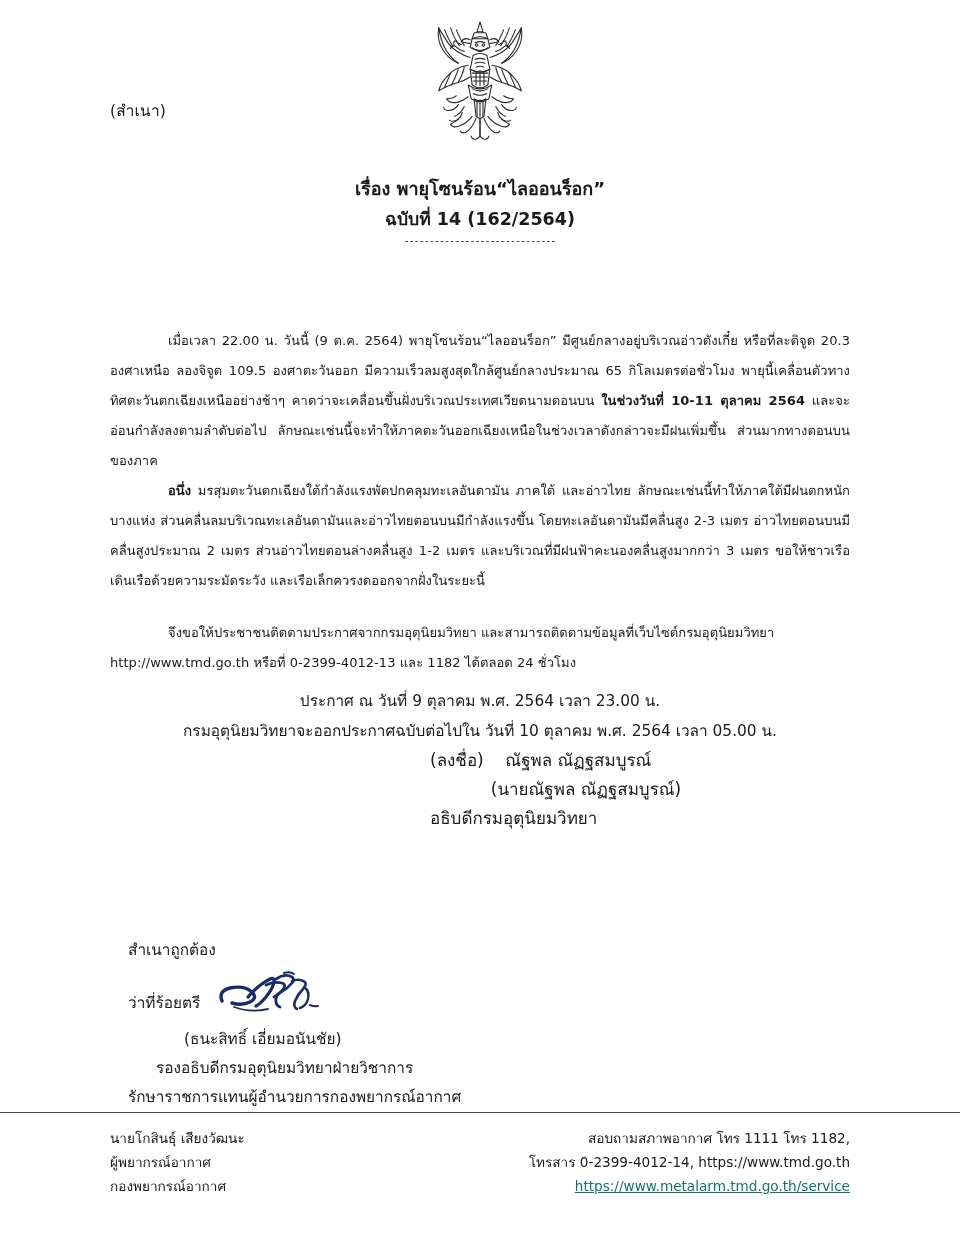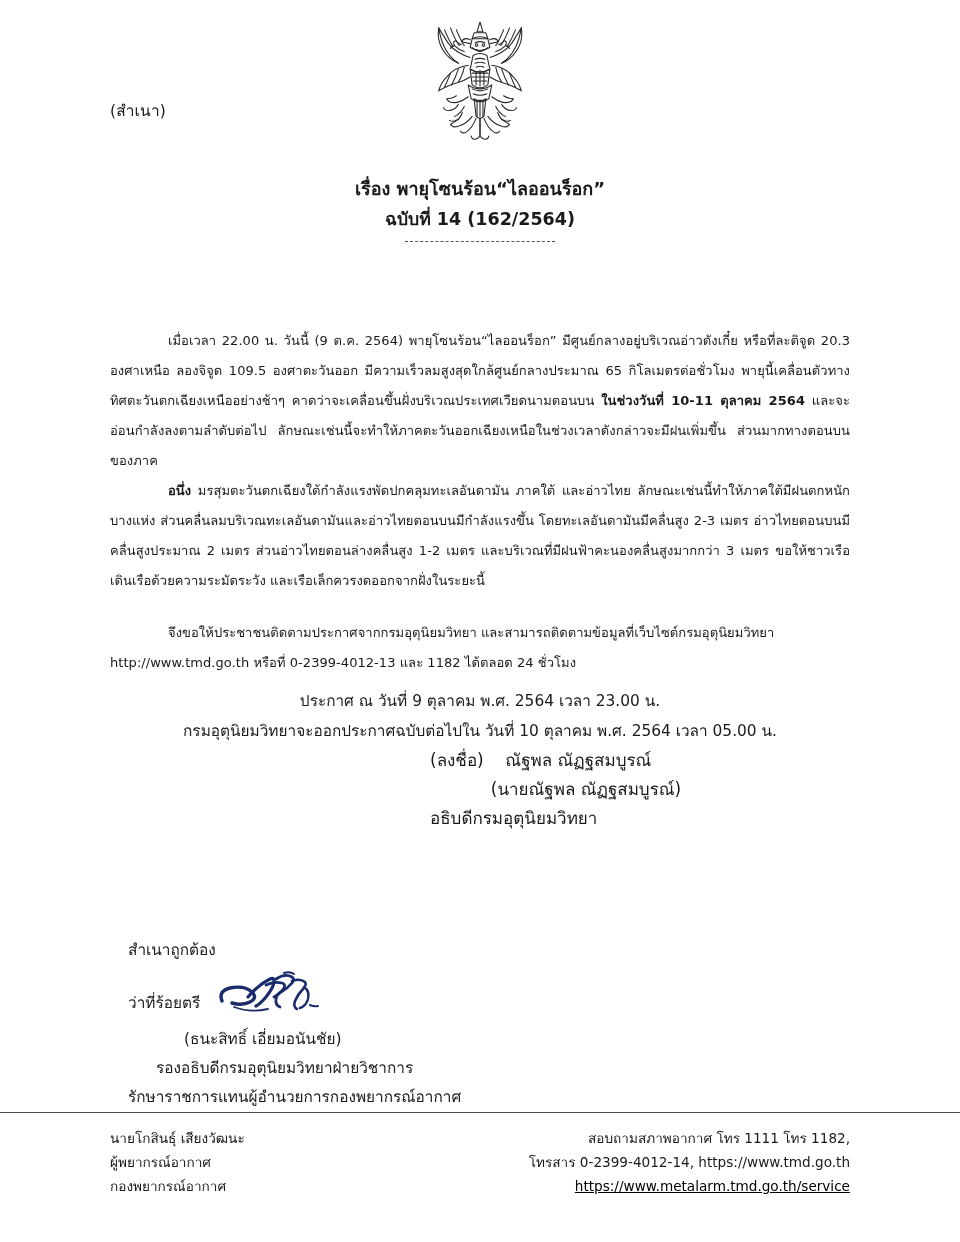--- a/index.html
+++ b/index.html
@@ -171,21 +171,21 @@
     right: 110px;
     top: 1126px;
     display: flex;
     justify-content: space-between;
     font-size: 13.6px;
     line-height: 24px;
   }
   .footer-left { text-align: left; }
   .footer-right { text-align: right; }
   .footer-link {
-    color: #000000;
+    color: #0f766e;
     text-decoration: underline;
   }
 </style>
 </head>
 <body>
 
 <div class="page">
 
   <div class="copy-mark">(สำเนา)</div>
 

